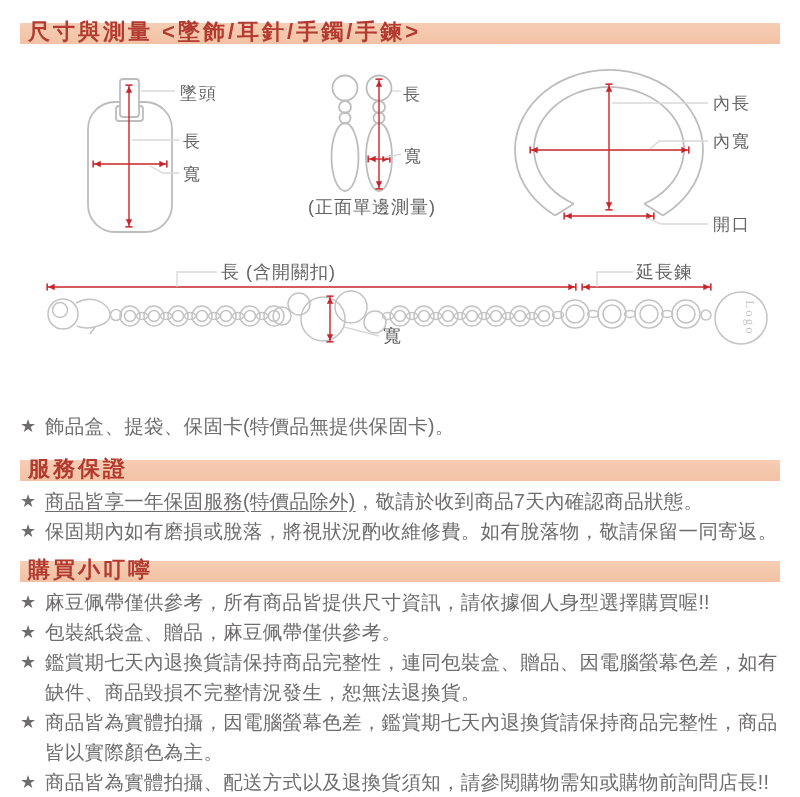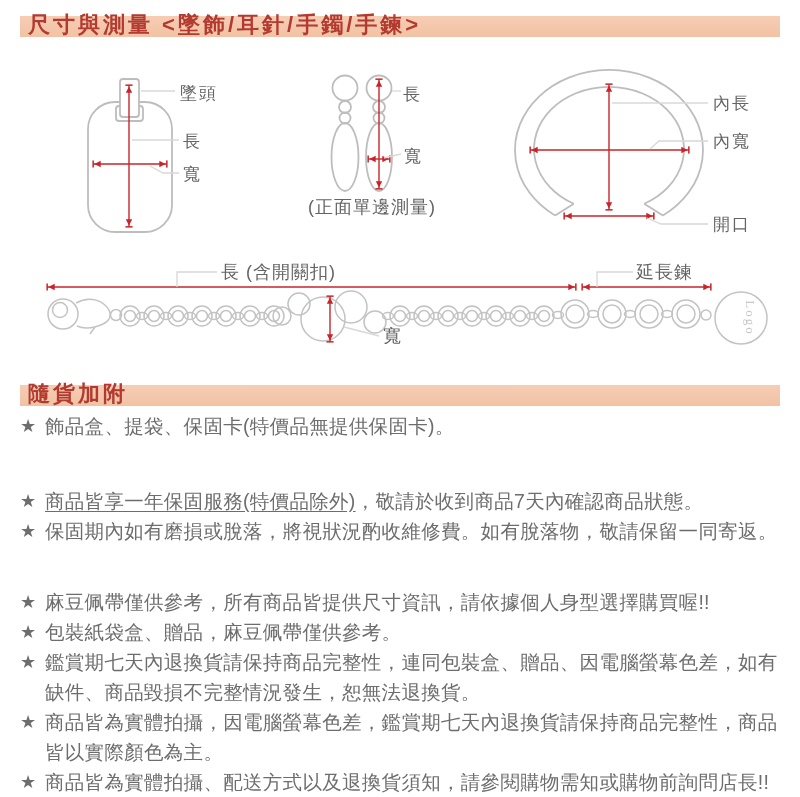--- a/index.html
+++ b/index.html
@@ -29,21 +29,21 @@
   .lbl{fill:#646464;font-size:17px;letter-spacing:2px;}
   .cap{fill:#646464;font-size:18px;letter-spacing:1px;}
   .logo-txt{fill:#c8c8c8;font-size:13px;letter-spacing:2px;
             font-family:"Liberation Serif","DejaVu Serif",serif;}
 </style>
 </head>
 <body>
 
 <div class="page">
 
-  <div class="sec-bar" style="top:16px;">
+  <div class="sec-bar" style="top:23px;">
     <span class="sec-title">尺寸與測量 &lt;墜飾/耳針/手鐲/手鍊&gt;</span>
   </div>
 
   <svg id="diagrams" viewBox="0 60 800 310">
     <defs>
       <marker id="dimm" viewBox="0 0 10 8" markerWidth="10" markerHeight="8" refX="9.2" refY="4" orient="auto-start-reverse" markerUnits="userSpaceOnUse">
         <path d="M1.5,0.8 L1.5,7.2 L7.8,4 Z" fill="#c9242a"></path>
         <rect x="8.3" y="0.4" width="1.5" height="7.2" fill="#c9242a"></rect>
       </marker>
       <g id="lnk">
@@ -173,41 +173,44 @@
       <use href="#erg" x="686" y="314"></use>
       <circle cx="706" cy="315" r="5" class="olt"></circle>
 
       <g>
         <circle cx="741" cy="318" r="26" class="olt"></circle>
         <text transform="translate(746,318) rotate(90)" text-anchor="middle" class="logo-txt">Logo</text>
       </g>
     </g>
   </svg>
 
-  <div class="sec-bar" style="top:385px;">
-    <span class="sec-title">隨貨加附</span>
-  </div>
   <div class="blk" style="top:411px;">
     <div class="bullet">
       <span class="star">★</span>
       <span class="btext">飾品盒、提袋、保固卡(特價品無提供保固卡)。</span>
     </div>
   </div>
 
+  <div class="sec-bar" style="top:460px;">
+    <span class="sec-title">服務保證</span>
+  </div>
   <div class="blk" style="top:486px;">
     <div class="bullet">
       <span class="star">★</span>
       <span class="btext"><span class="uline">商品皆享一年保固服務(特價品除外)</span><span>，敬請於收到商品7天內確認商品狀態。</span></span>
     </div>
     <div class="bullet">
       <span class="star">★</span>
       <span class="btext">保固期內如有磨損或脫落，將視狀況酌收維修費。如有脫落物，敬請保留一同寄返。</span>
     </div>
   </div>
 
+  <div class="sec-bar" style="top:561px;">
+    <span class="sec-title">購買小叮嚀</span>
+  </div>
   <div class="blk" style="top:587px;">
     <div class="bullet">
       <span class="star">★</span>
       <span class="btext">麻豆佩帶僅供參考，所有商品皆提供尺寸資訊，請依據個人身型選擇購買喔!!</span>
     </div>
     <div class="bullet">
       <span class="star">★</span>
       <span class="btext">包裝紙袋盒、贈品，麻豆佩帶僅供參考。</span>
     </div>
     <div class="bullet">

